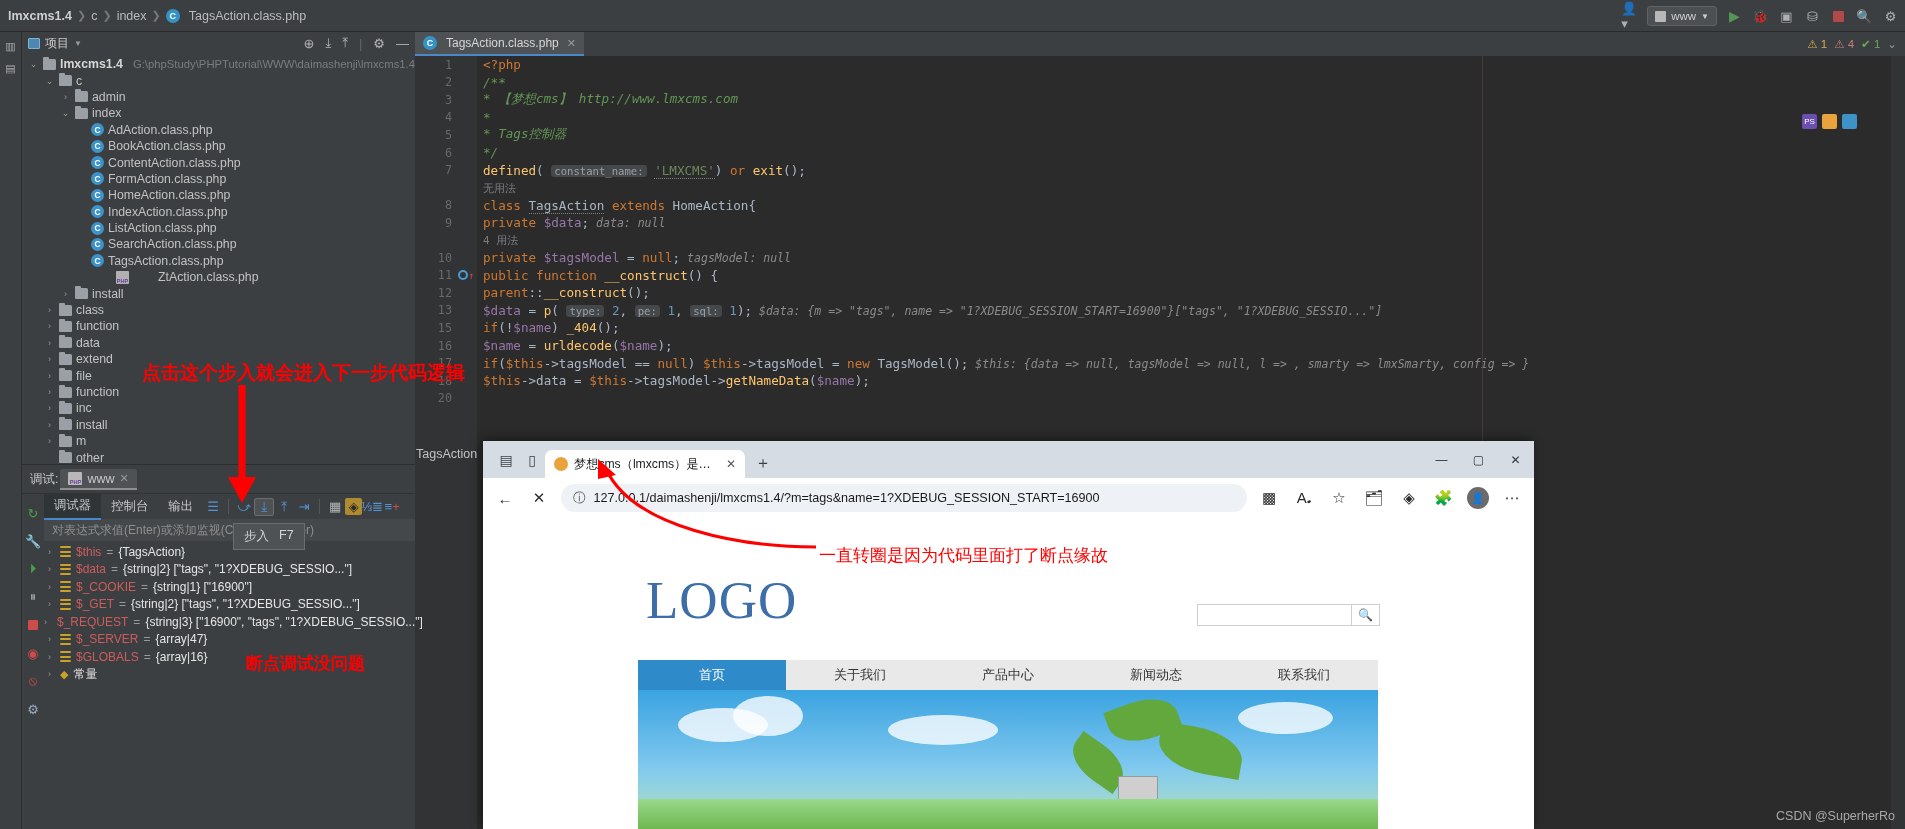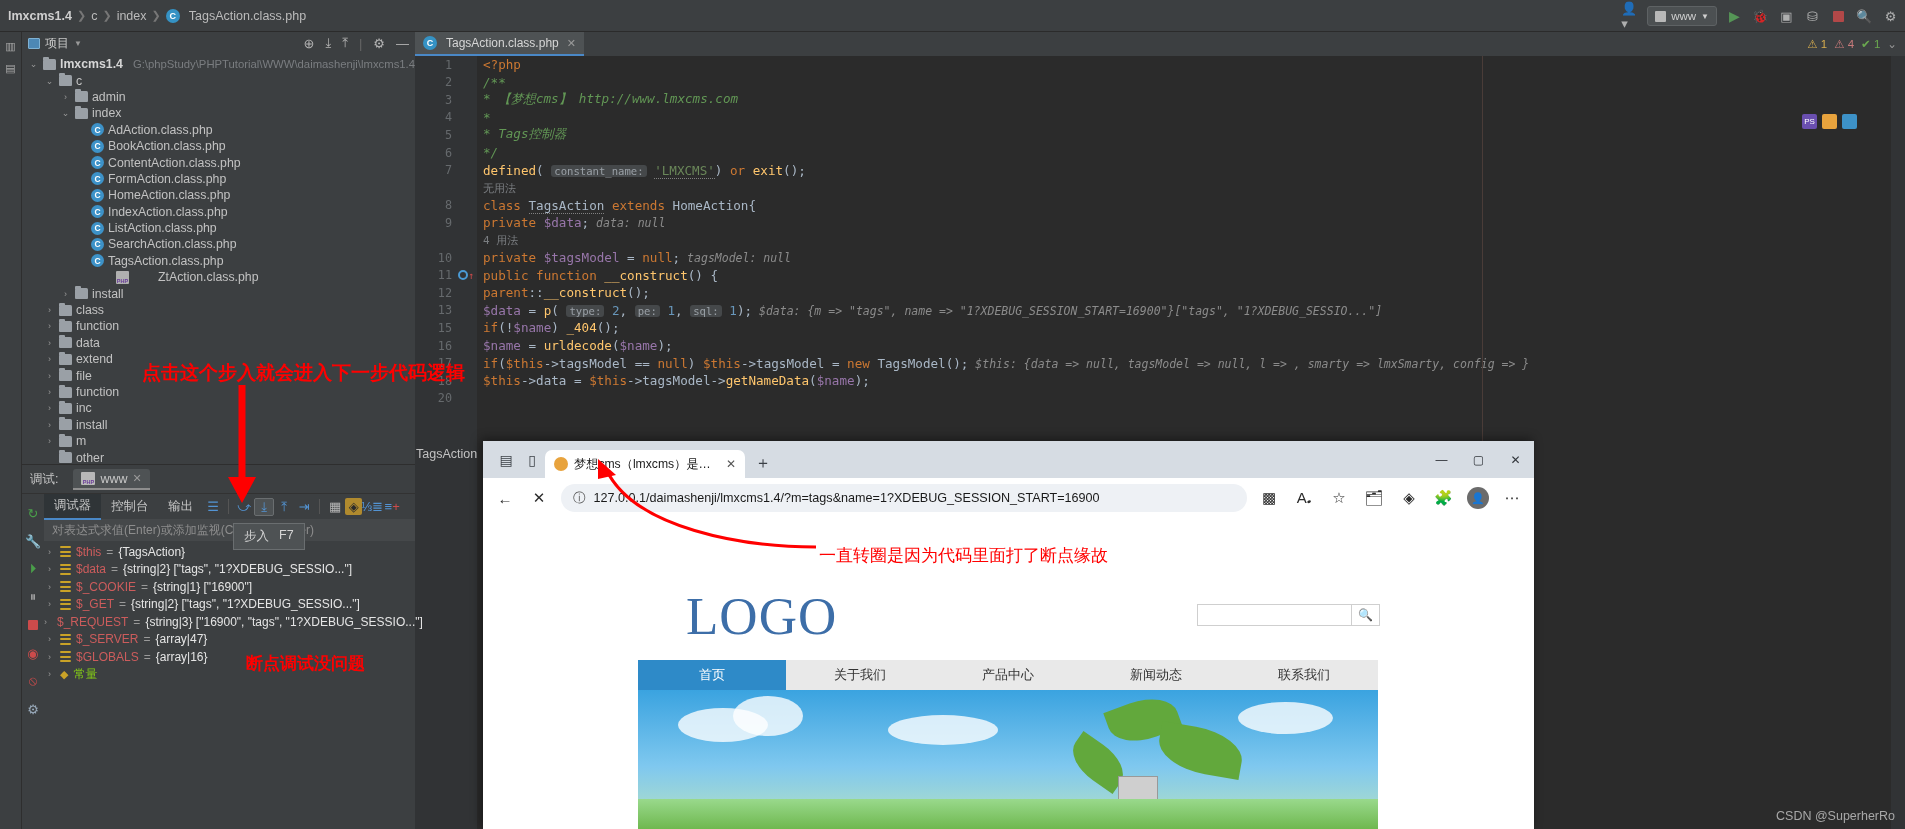--- a/index.html
+++ b/index.html
@@ -97,21 +97,21 @@
   .vline { position: absolute; left: 1067px; top: 0; bottom: 0; width: 1px; background: #4a3c38; }
   .rightgut { position:absolute; right:0; top:0; width:14px; height:100%; background:#313335; }
   .csdn { position: absolute; right: 10px; bottom: 6px; color: #a8a8a8; font-size: 12.5px; }
 
   
   .plug { position: absolute; right: 48px; top: 58px; display: flex; gap: 5px; }
   .plug div { width: 15px; height: 15px; border-radius: 2px; font-size: 8px; color: #fff; display:flex; align-items:center; justify-content:center; }
 
   
   .dbgwrap { position: absolute; left: 22px; top: 464px; width: 393px; height: 365px; background: #3c3f41; border-top: 1px solid #2e2e2e;}
-  .dbg-title { height: 28px; display: flex; align-items: center; gap: 15px; padding: 0 8px; font-size: 12.5px; color: #c7c7c7; }
+  .dbg-title { height: 28px; display: flex; align-items: center; gap: 2px; padding: 0 8px; font-size: 12.5px; color: #c7c7c7; }
   .dbg-tabbg { background: #4e5254; border-radius: 3px 3px 0 0; padding: 3px 8px 2px; display:flex; align-items:center; gap:5px; border-bottom:2px solid #8e8e8e;}
   .php-ico { width: 14px; height: 13px; background: #b8b8b8; color: #6a3d9a; font-size: 5.5px; font-weight: bold; display:flex; align-items:flex-end; justify-content:center; border-radius:1px;}
   .dbg-toolbar { height: 26px; display: flex; align-items: center; gap: 0; padding-left: 22px; border-top: 1px solid #323232; }
   .dtab { font-size: 12.4px; color: #c7c7c7; padding: 3px 10px 4px; }
   .dtab.on { background: #2f3437; border-bottom: 2px solid #4a88c7; }
   .dsep { width: 1px; height: 15px; background: #555; margin: 0 5px; }
   .dico { width: 20px; height: 18px; display:flex; align-items:center; justify-content:center; color:#5394d4; font-size:13px; }
   .dico.boxed { background: #4e5254; border: 1px solid #6a6e70; border-radius: 2px; }
   .dico.amber { background: #b08a2e; border-radius:2px; color:#2b2b2b; width:17px; height:17px;}
   .exprbar { height: 22px; background: #45484a; margin-left: 22px; display:flex; align-items:center; padding: 0 8px; font-size: 12px; color: #8d8d8d;}
@@ -153,21 +153,21 @@
   .bw-plus { font-size: 16px; color: #3a3f45; margin-left: 10px; margin-bottom: 4px; }
   .bw-navbar { height: 40px; background: #fff; display: flex; align-items: center; gap: 10px; padding: 0 10px; }
   .nav-ico { width: 24px; height: 24px; display:flex; align-items:center; justify-content:center; color:#2b2b2b; font-size:15px;}
   .urlbar {
     flex: 1; height: 28px; background: #eef1f5; border-radius: 14px; display: flex; align-items: center;
     gap: 8px; padding: 0 12px; font-size: 12.6px; color: #1a1a1a;
   }
   .url-right { display:flex; align-items:center; gap:11px; }
   .avatar-c { width: 22px; height: 22px; border-radius: 50%; background: #6b6b6b; color:#fff; font-size:11px; display:flex; align-items:center; justify-content:center;}
   .bw-page { position:relative; height: 311px; background: #fff; overflow:hidden;}
-  .logo { position:absolute; left: 163px; top: 68px; font-family: "Liberation Serif", serif; font-size: 53px; color: #3d6ea8; letter-spacing: 1px; margin-left: 40px; }
+  .logo { position:absolute; left: 163px; top: 52px; font-family: "Liberation Serif", serif; font-size: 53px; color: #3d6ea8; letter-spacing: 1px; }
   .pg-search { position:absolute; right: 154px; top: 86px; display:flex; }
   .pg-search input {
     width: 155px; height: 22px; border: 1px solid #cfcfcf; font-size: 11px; padding: 0 6px; outline:none;
   }
   .pg-search .sbtn { width: 28px; height: 22px; border: 1px solid #cfcfcf; border-left: none; background:#fff;
     display:flex; align-items:center; justify-content:center; color:#888; font-size:12px;}
   .navbar-site {
     position: absolute; left: 155px; top: 142px; width: 740px; height: 30px;
     background: #e9e9e9; display: flex; align-items: stretch;
   }
@@ -620,21 +620,21 @@
             <i></i>
             <i></i>
           </span>
           <span class="vname">$GLOBALS</span>
           <span class="veq">=</span>
           <span class="vval">{array|16}</span>
         </div>
         <div class="vrow">
           <span class="ar">›</span>
           <span style="color:#c9a227;font-size:11px">◆</span>
-          <span class="vname" style="color: #84cc16;">常量</span>
+          <span class="vname" style="color: #e5e5e5;">常量</span>
         </div>
       </div>
 
   </div>
 
   <div class="tooltip">
     <span>步入</span>
     <span>F7</span>
   </div>
 

